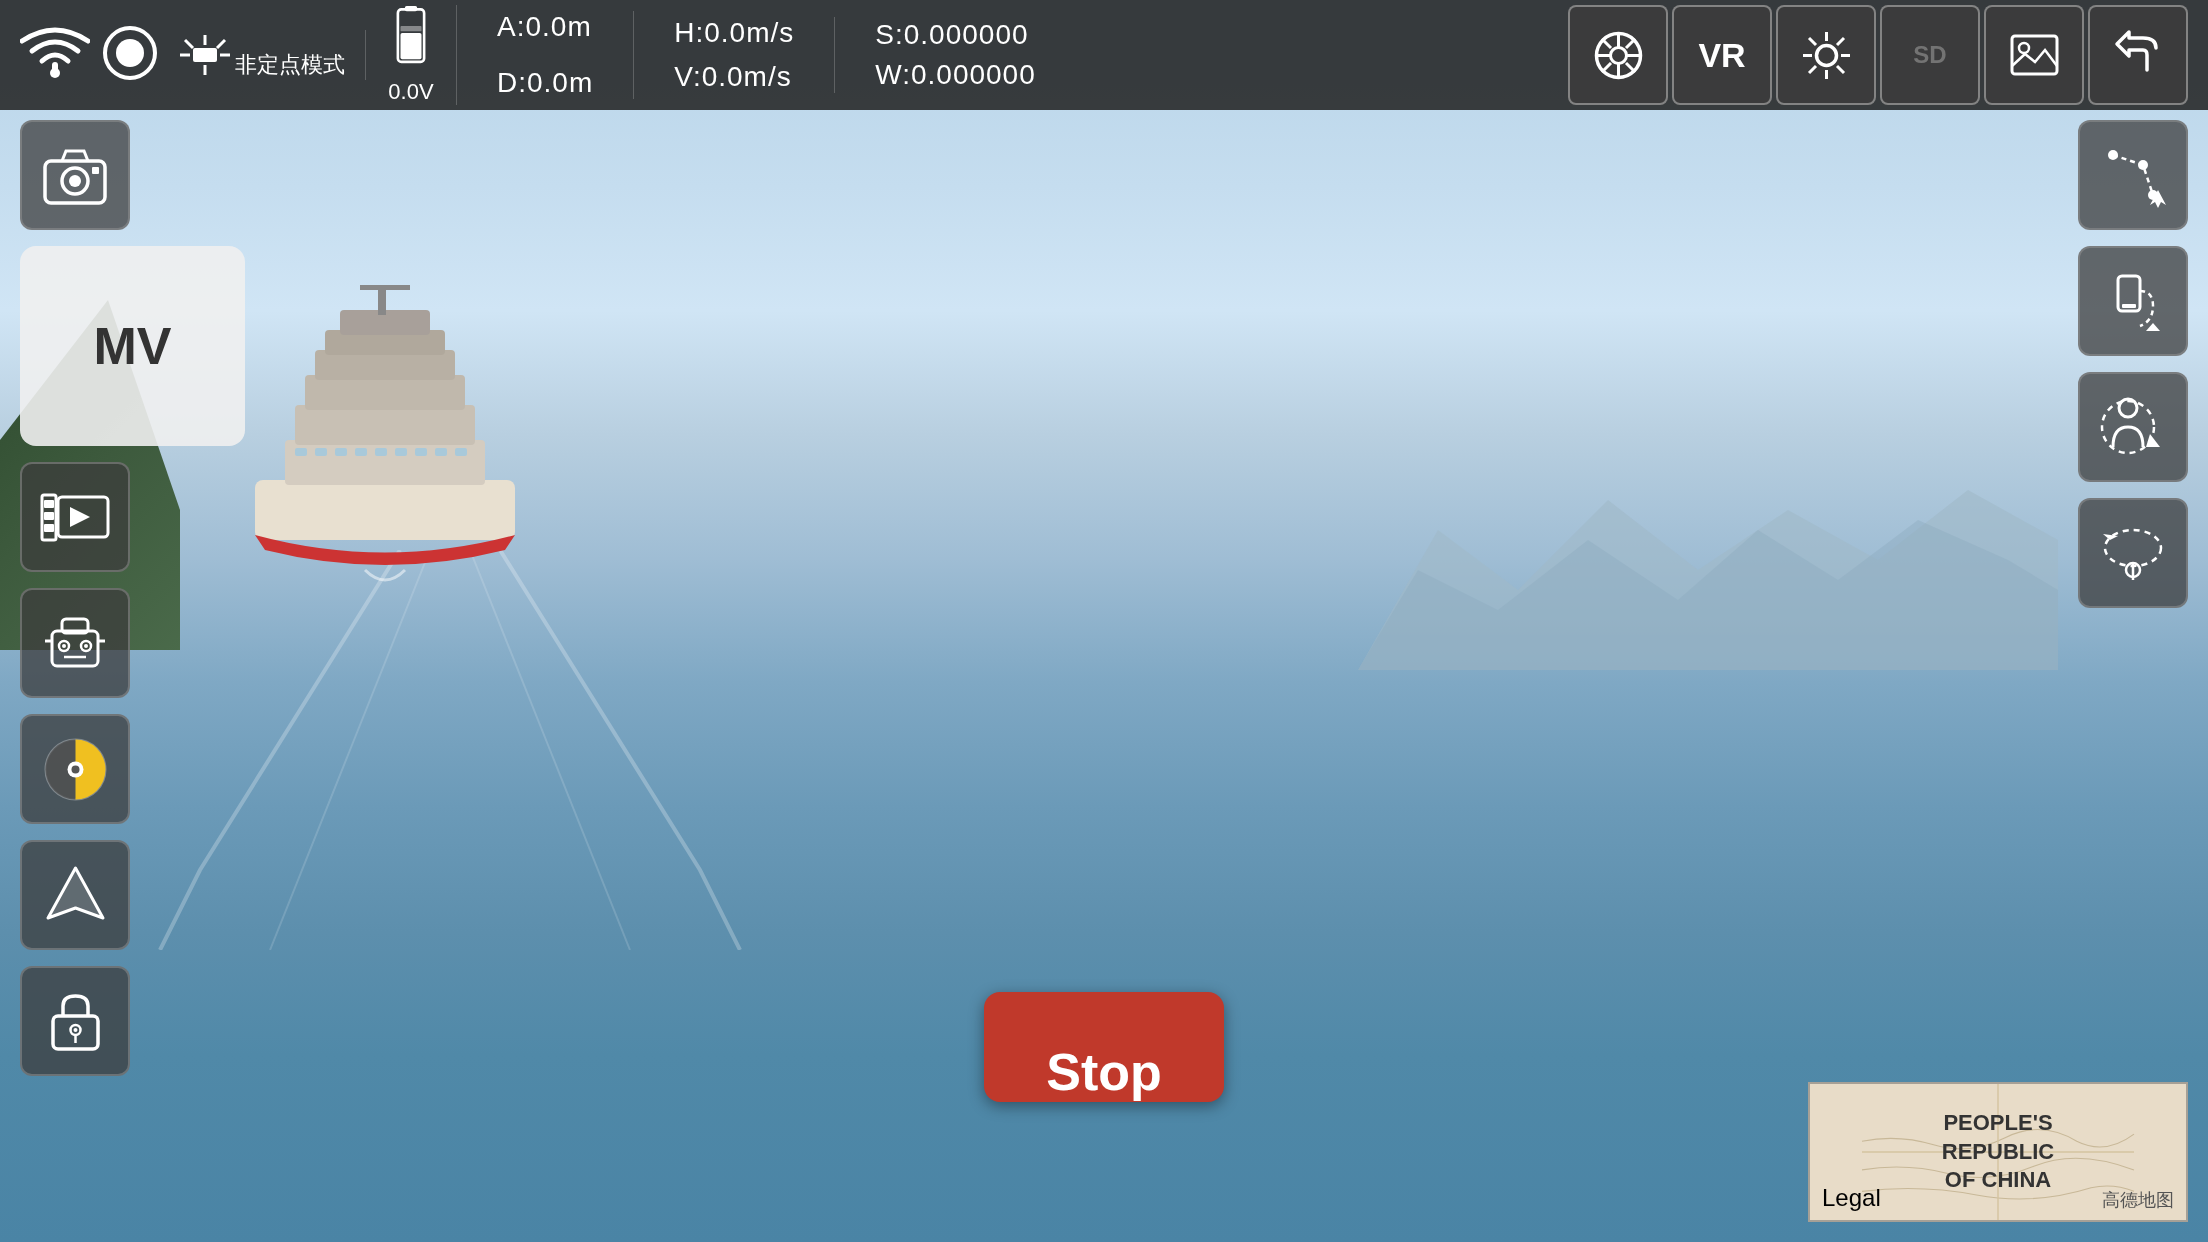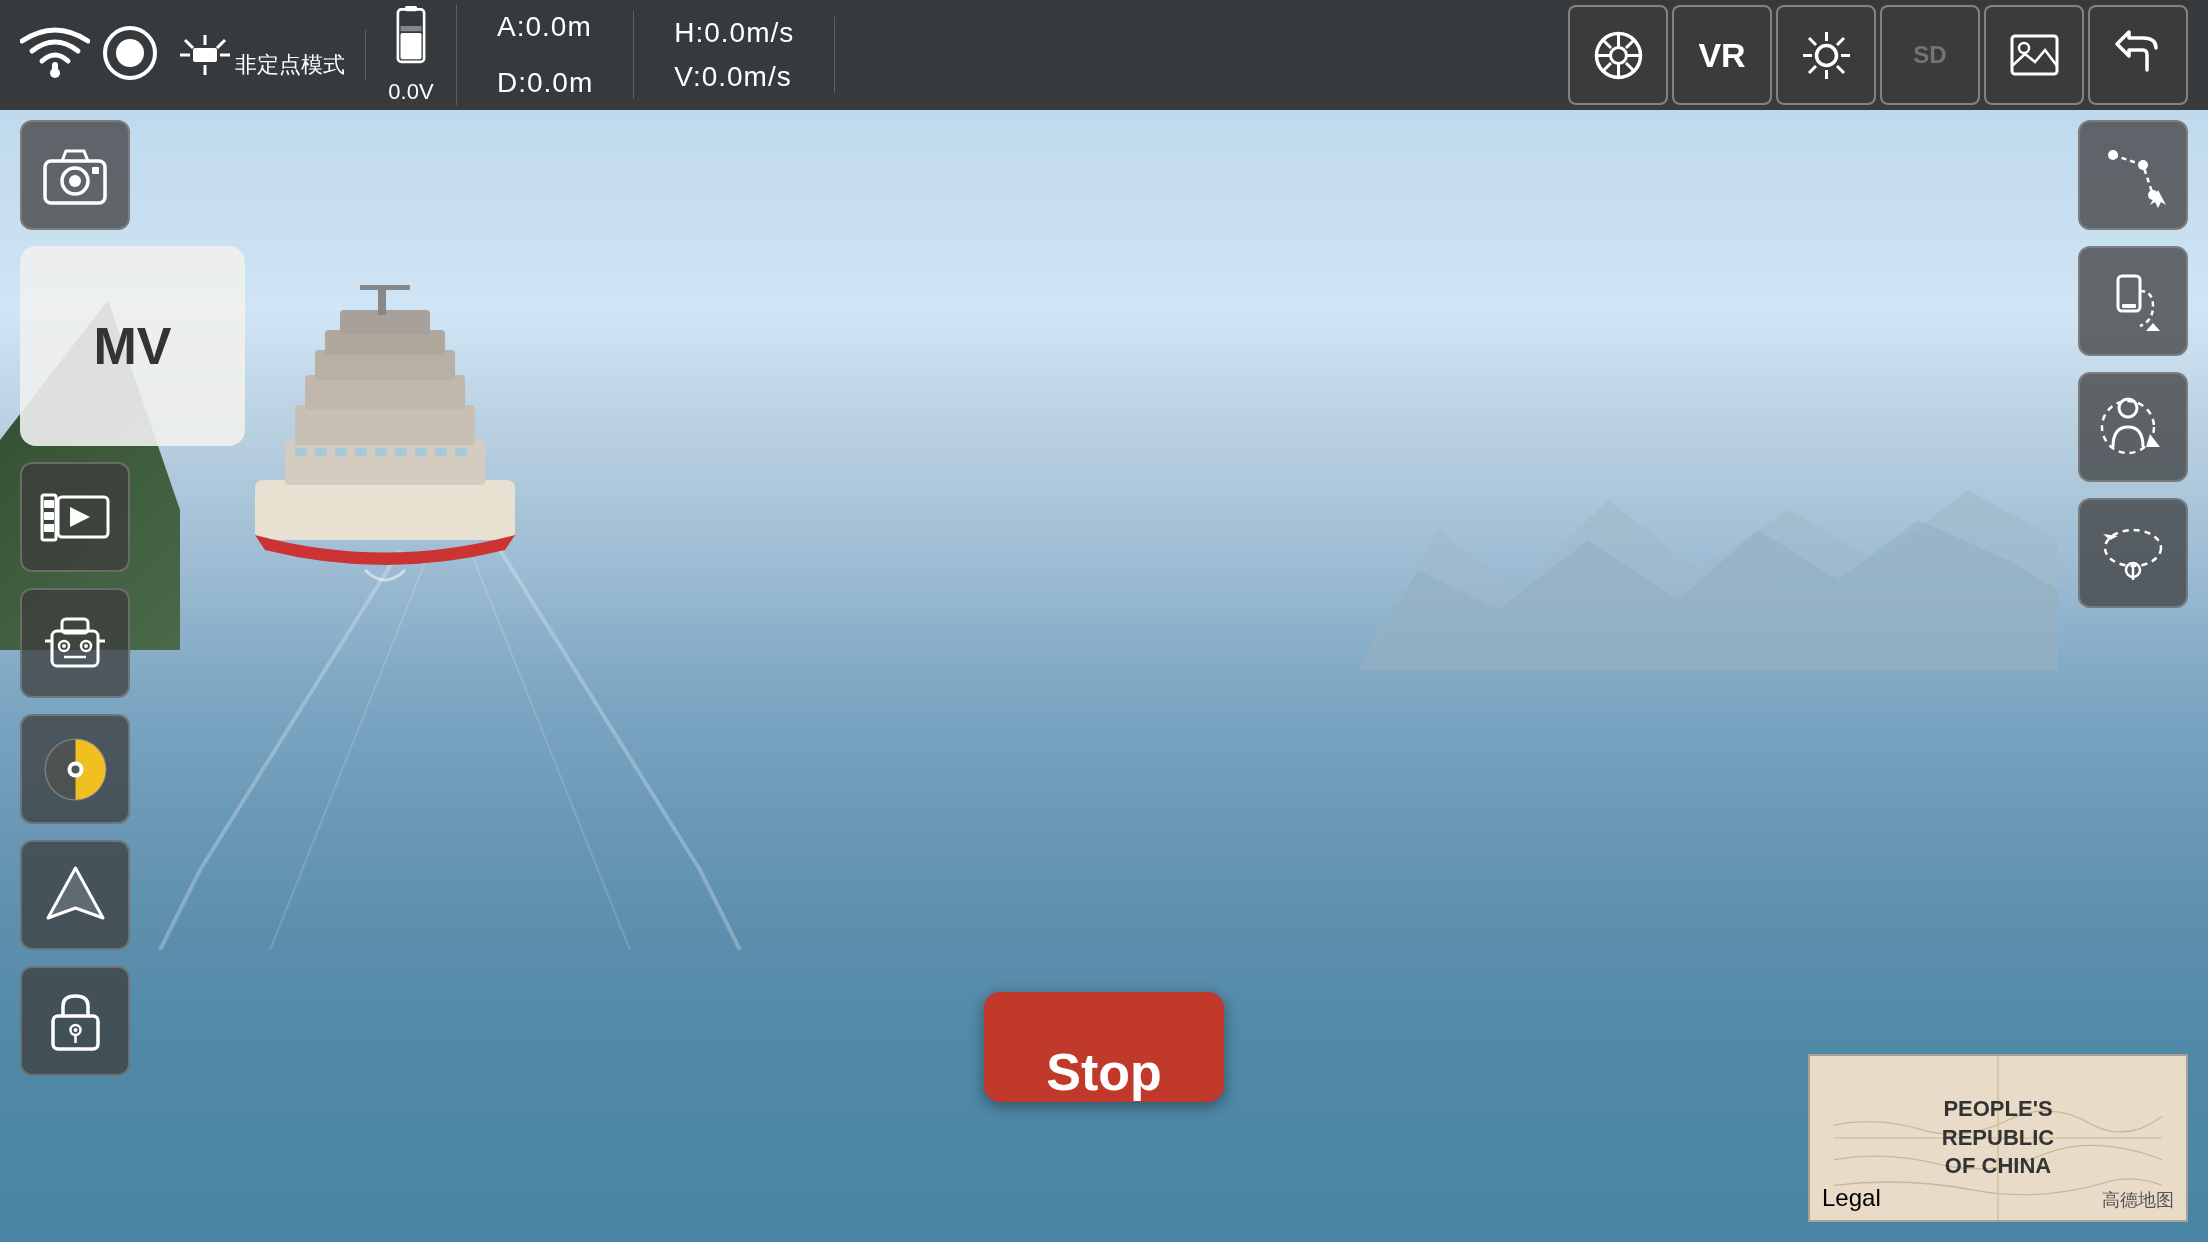--- a/index.html
+++ b/index.html
@@ -157,21 +157,21 @@
       z-index: 20;
       box-shadow: 0 4px 15px rgba(0,0,0,0.4);
     }
 
     
     #mini-map {
       position: absolute;
       bottom: 20px;
       right: 20px;
       width: 380px;
-      height: 168px;
+      height: 140px;
       background: #e8dcc8;
       border: 2px solid rgba(100,100,100,0.5);
       z-index: 10;
       overflow: hidden;
     }
 
     .mini-map-title {
       position: absolute;
       top: 50%;
       left: 50%;
@@ -338,20 +338,24 @@
     <div style="display:flex;flex-direction:column;gap:24px;padding:0 40px;border-right:1px solid rgba(255,255,255,0.2);">
       <span class="header-stat">A:0.0m</span>
       <span class="header-stat">D:0.0m</span>
     </div>
 
     <div style="display:flex;flex-direction:column;gap:12px;padding:0 40px;border-right:1px solid rgba(255,255,255,0.2);">
       <span class="header-stat">H:0.0m/s</span>
       <span class="header-stat">V:0.0m/s</span>
     </div>
 
+    <div style="display:flex;flex-direction:column;gap:8px;padding:0 40px;">
+      <span class="header-stat">S:0.000000</span>
+      <span class="header-stat">W:0.000000</span>
+    </div>
 
     <div class="spacer"></div>
 
     <div id="right-toolbar" style="position:static;height:auto;padding:0;">
 
       <div class="toolbar-btn">
         <svg width="55" height="55" viewBox="0 0 55 55">
           <circle cx="27.5" cy="27.5" r="22" stroke="white" stroke-width="3.5" fill="none"></circle>
           <circle cx="27.5" cy="27.5" r="8" stroke="white" stroke-width="3" fill="none"></circle>
           <line x1="27.5" y1="5" x2="27.5" y2="19" stroke="white" stroke-width="3"></line>

